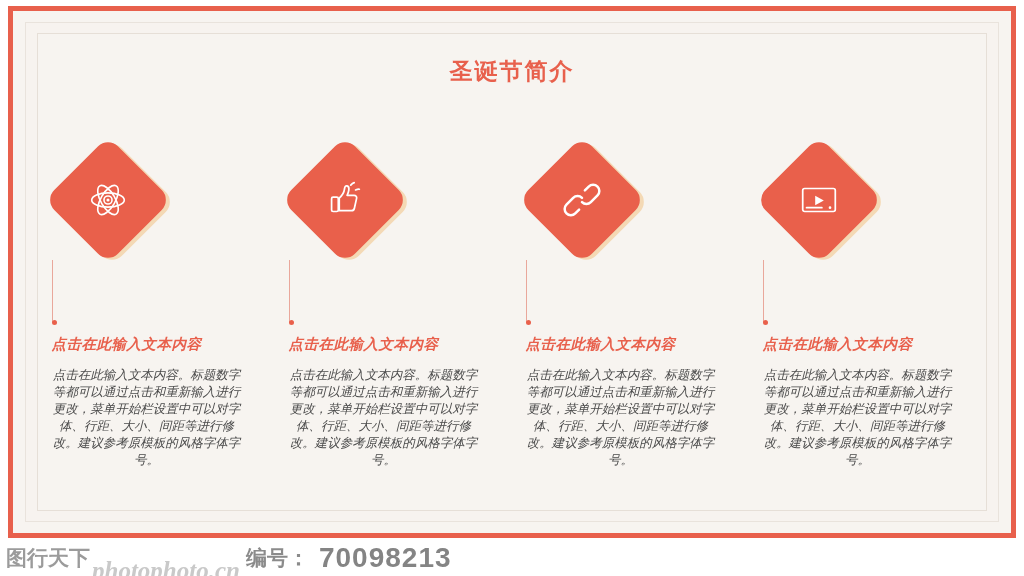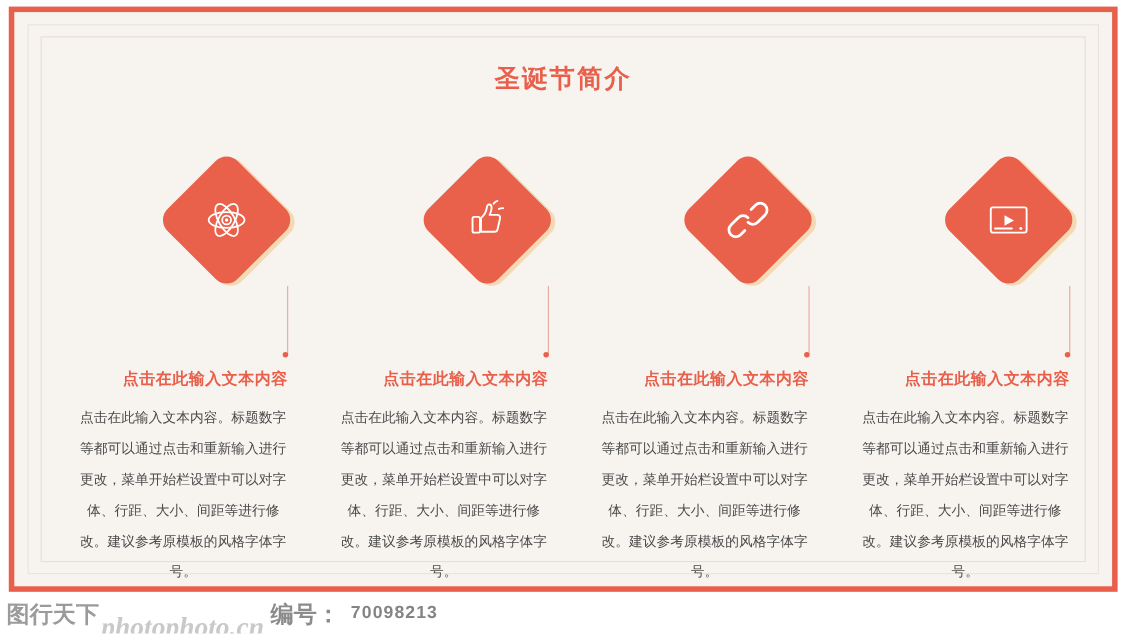--- a/index.html
+++ b/index.html
@@ -70,21 +70,22 @@
     left: 0;
     width: 100%;
     display: flex;
     justify-content: space-around;
     align-items: flex-start;
   }
   .column {
     width: 210px;
     display: flex;
     flex-direction: column;
-    align-items: flex-end;
+    align-items: flex-start;
+    font-style: italic;
   }
   .diamond-wrap {
     position: relative;
     width: 112px;
     height: 112px;
     display: flex;
     align-items: center;
     justify-content: center;
   }
   .diamond-shadow {
@@ -146,21 +147,21 @@
     font-weight: bold;
     letter-spacing: 0.5px;
     font-family: "DejaVu Sans", "Liberation Sans", sans-serif;
     text-align: center;
   }
   .col-body {
     margin-top: 12px;
     width: 190px;
     color: #4a4a4a;
     font-size: 12.5px;
-    line-height: 28px;
+    line-height: 17px;
     text-align: center;
     font-family: "DejaVu Sans", "Liberation Sans", sans-serif;
   }
   
   .watermark {
     position: absolute;
     left: 0;
     bottom: 0;
     width: 100%;
     height: 36px;
@@ -190,21 +191,21 @@
     margin-left: 6px;
     color: #6f6f6f;
     font-size: 21px;
     font-weight: bold;
     font-family: "DejaVu Sans", "Liberation Sans", sans-serif;
     opacity: 0.8;
   }
   .wm-num {
     margin-left: 10px;
     color: #6f6f6f;
-    font-size: 16px;
+    font-size: 28px;
     font-weight: bold;
     font-family: "Liberation Sans", sans-serif;
     letter-spacing: 1px;
     opacity: 0.85;
   }
 </style>
 </head>
 <body>
 
 <div class="slide">

